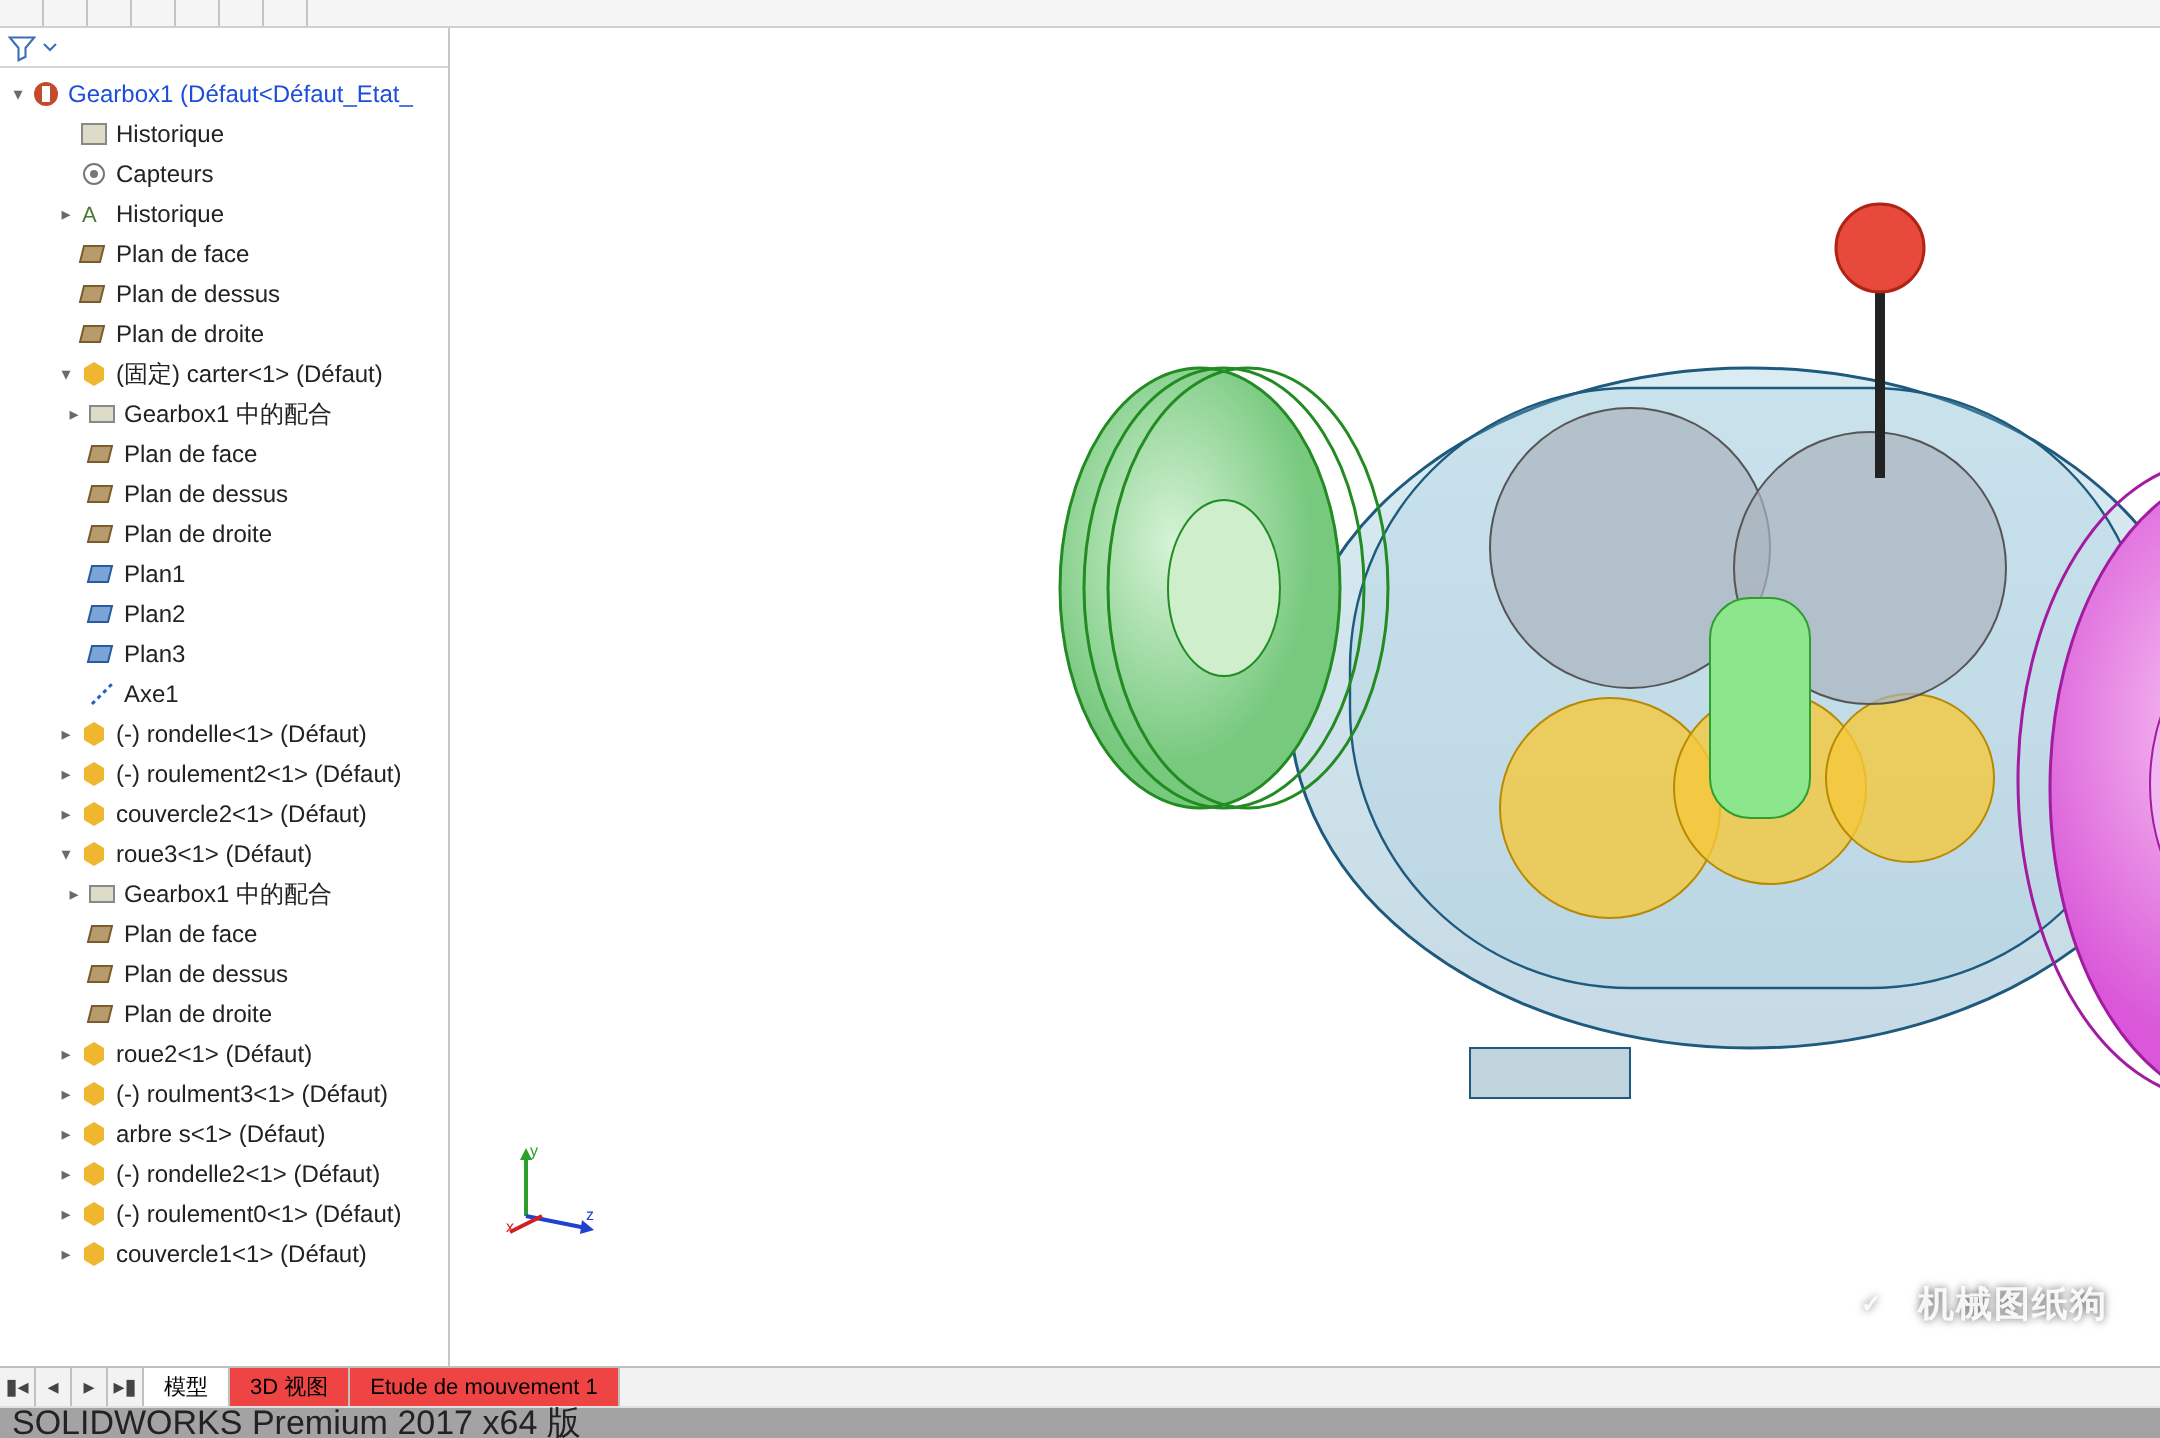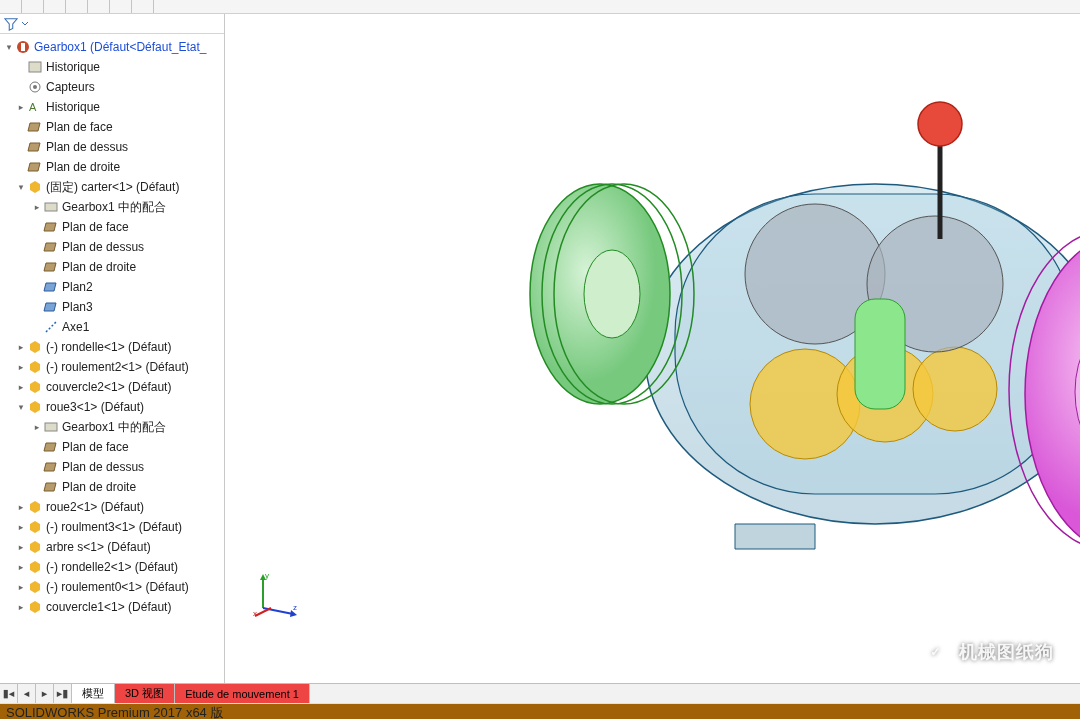--- a/index.html
+++ b/index.html
@@ -16,32 +16,32 @@
 .filter-bar .funnel { width: 14px; height: 14px; }
 .tree { flex: 1; overflow: auto; font-size: 12px; color: #222; padding-top: 3px; }
 .tree::-webkit-scrollbar { width: 15px; }
 .tree::-webkit-scrollbar-thumb { background: #c7c7c7; }
 .tree::-webkit-scrollbar-track { background: #f2f2f2; }
 .row { display: flex; align-items: center; height: 20px; padding-left: 4px; white-space: nowrap; cursor: default; }
 .tw { width: 10px; display: inline-flex; justify-content: center; color: #6a6a6a; font-size: 9px; cursor: pointer; }
 .ico { width: 16px; height: 16px; display: inline-flex; align-items: center; justify-content: center; margin: 0 3px 0 1px; }
 .lbl { }
 
-.pad1 { padding-left: 16px; }
+.pad1 { padding-left: 28px; }
 .pad2 { padding-left: 32px; }
 
 .viewport { flex: 1; position: relative; background: #ffffff; }
 .triad { position: absolute; left: 28px; bottom: 65px; width: 48px; height: 48px; }
 
 .bottom-tabs { height: 20px; border-top: 1px solid #bfbfbf; background: #f2f2f2; display: flex; align-items: stretch; font-size: 11px; }
 .bottom-tabs .nav { width: 18px; display: flex; align-items: center; justify-content: center; border-right: 1px solid #c0c0c0; color: #444; cursor: pointer; }
 .bottom-tabs .tab { padding: 0 10px; display: flex; align-items: center; border-right: 1px solid #c0c0c0; background: #ef4444; cursor: pointer; }
 .bottom-tabs .tab.active { background: #fff; font-weight: 500; justify-content: center; }
 
-.status { height: 16px; background: #a16207; border-top: 1px solid #e0e0e0; font-size: 13px; padding: 0 6px; color: #222; display: flex; align-items: flex-start; }
+.status { height: 16px; background: #a3a3a3; border-top: 1px solid #e0e0e0; font-size: 17px; padding: 0 6px; color: #222; display: flex; align-items: center; }
 
 .watermark { position: absolute; right: 26px; bottom: 18px; display: flex; align-items: center; gap: 8px; color: rgba(255,255,255,.9); text-shadow: 0 0 4px rgba(0,0,0,.6); font-size: 18px; font-weight: 600; letter-spacing: 1px; }
 .watermark .bubble { width: 30px; height: 26px; border: 2px solid rgba(255,255,255,.9); border-radius: 7px; position: relative; display:flex; align-items:center; justify-content:center; font-size:12px; }
 .watermark .bubble::after { content:""; position:absolute; bottom:-6px; left:6px; width:6px; height:6px; border-left:2px solid rgba(255,255,255,.9); border-bottom:2px solid rgba(255,255,255,.9); transform: skewX(-30deg); }
 
 .gearbox-placeholder { position:absolute; left:280px; top:80px; width:730px; height:520px; }
 .svg-comp { fill:#f0b62e; }
 .svg-folder { fill:#dcdcc8; stroke:#888; }
 .svg-plane { fill:#b89b6b; stroke:#7a5c2e; }
 .svg-axis { stroke:#2060c0; }
@@ -184,20 +184,29 @@
             <span class="lbl">Plan de dessus</span>
           </div>
         <div class="row pad2">
             <span class="tw"></span>
             <span class="ico">
               <svg width="16" height="16" viewBox="0 0 16 16">
                 <path d="M3 4l10 0 -2 8 -10 0z" class="svg-plane" stroke-width="1"></path>
               </svg>
             </span>
             <span class="lbl">Plan de droite</span>
+          </div>
+        <div class="row pad2">
+            <span class="tw"></span>
+            <span class="ico">
+              <svg width="16" height="16" viewBox="0 0 16 16">
+                <path d="M3 4l10 0 -2 8 -10 0z" fill="#7aa3d6" stroke="#2c5a9e"></path>
+              </svg>
+            </span>
+            <span class="lbl">Plan1</span>
           </div>
         <div class="row pad2">
             <span class="tw"></span>
             <span class="ico">
               <svg width="16" height="16" viewBox="0 0 16 16">
                 <path d="M3 4l10 0 -2 8 -10 0z" fill="#7aa3d6" stroke="#2c5a9e"></path>
               </svg>
             </span>
             <span class="lbl">Plan2</span>
           </div>

